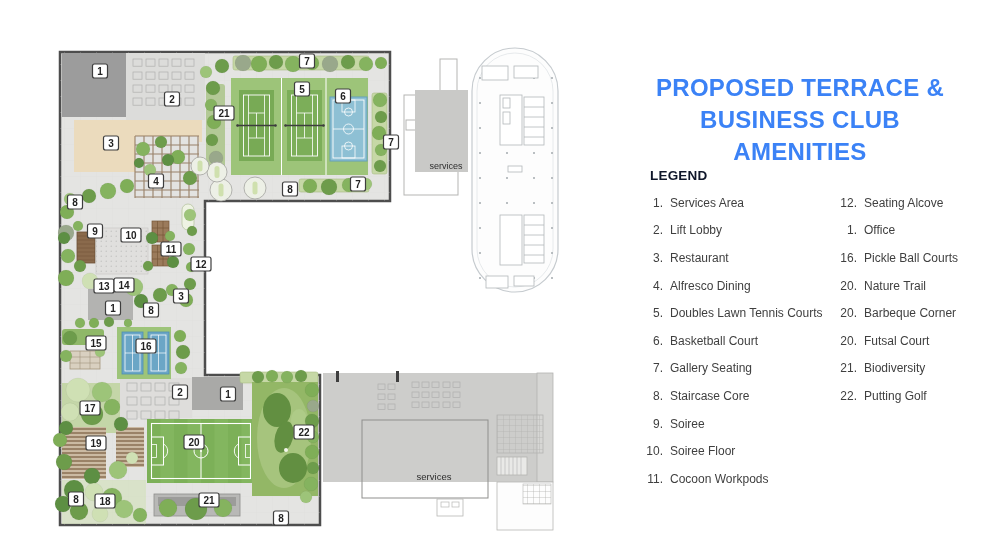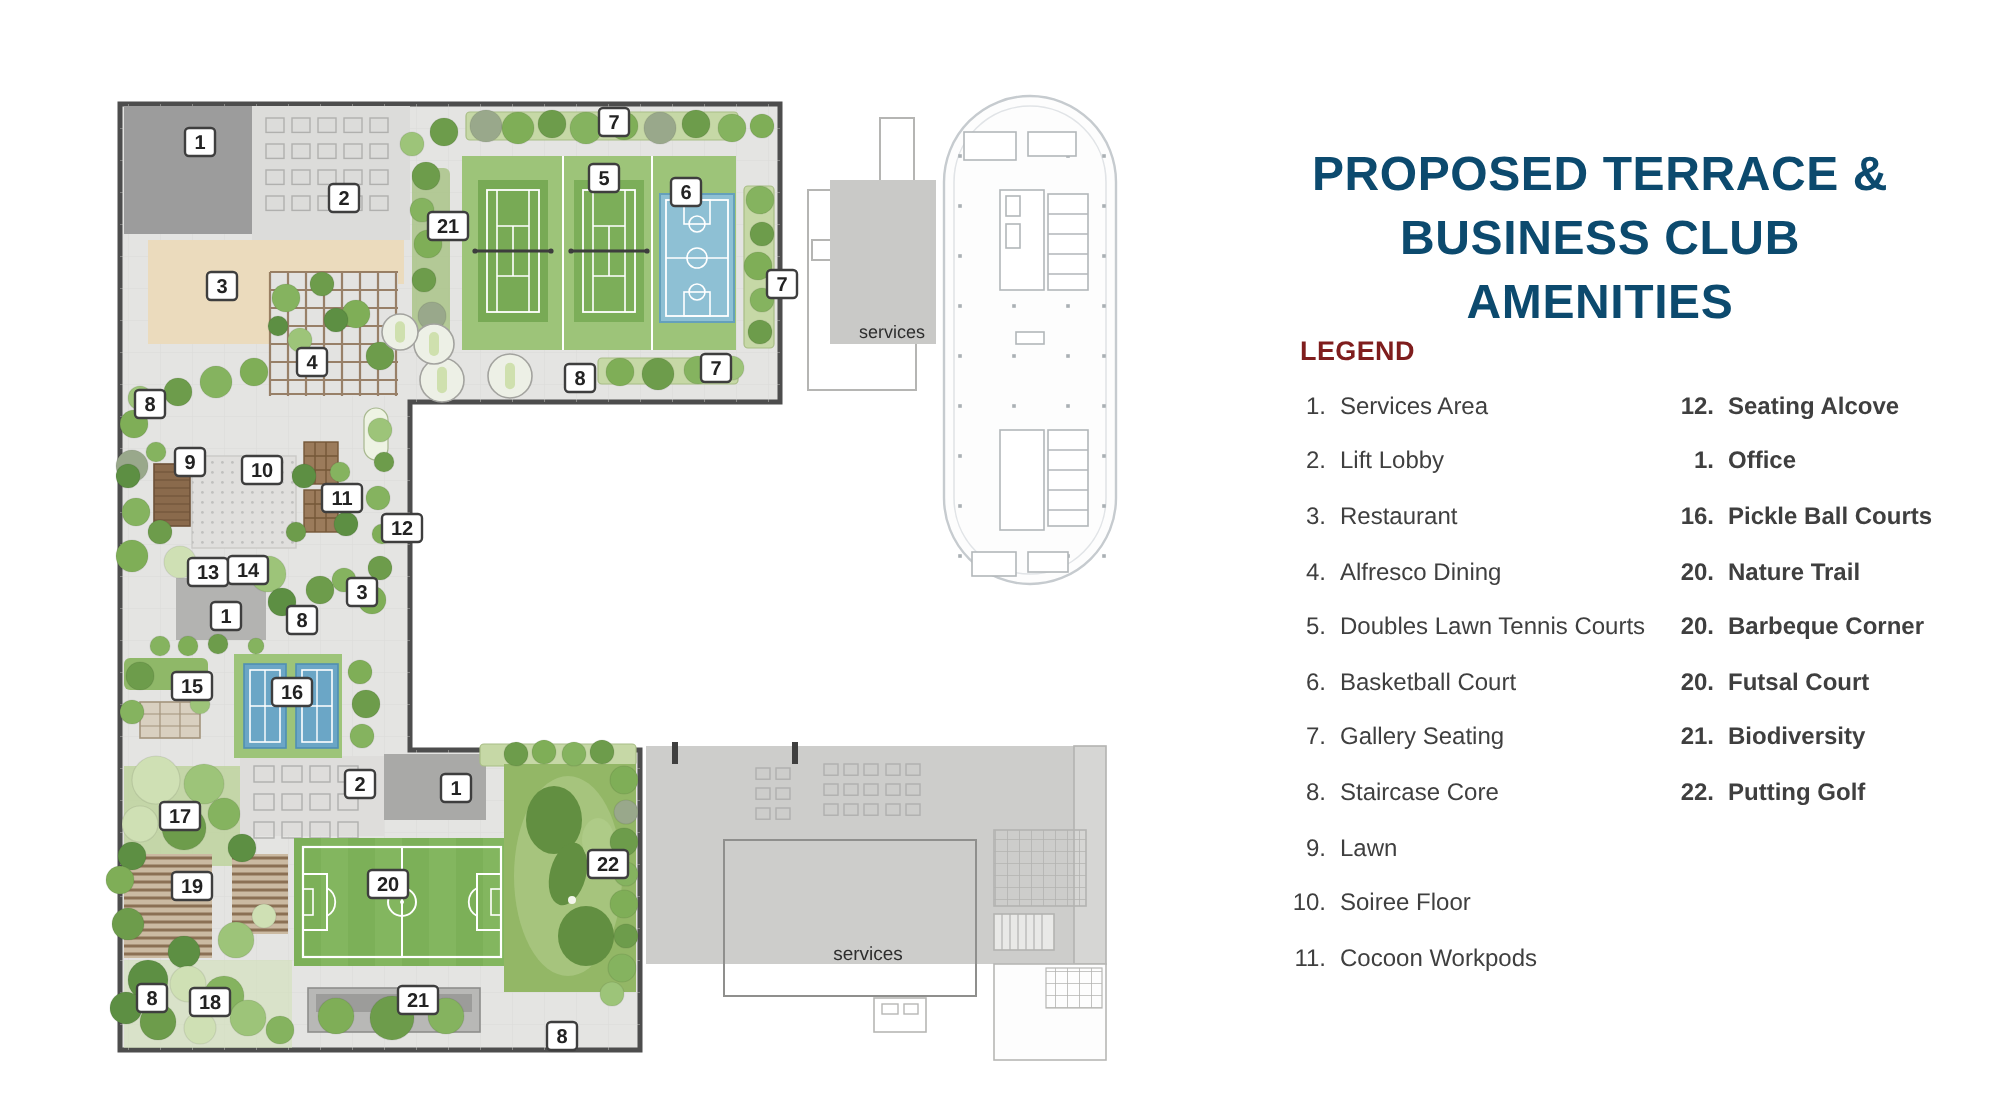--- a/index.html
+++ b/index.html
@@ -2,29 +2,29 @@
 <html><head>
 <meta charset="utf-8">
 <style>
   html,body{margin:0;padding:0;background:#ffffff;}
   body{width:1003px;height:560px;font-family:"Liberation Sans",sans-serif;}
   .canvas{position:relative;width:1003px;height:560px;background:#fff;overflow:hidden;}
   #plan-svg{position:absolute;left:0;top:0;}
   .title-block{
     position:absolute;left:635px;top:72px;width:330px;
     text-align:center;font-size:24px;line-height:32px;font-weight:600;
-    color:#0c4a6e;letter-spacing:0.3px;
+    color:#3b82f6;letter-spacing:0.3px;
   }
   .legend-title{
     position:absolute;left:650px;top:168px;font-size:13.5px;font-weight:700;
-    color:#7f1d1d;letter-spacing:0.2px;
+    color:#0f172a;letter-spacing:0.2px;
   }
   .legend-col{position:absolute;top:189px;}
   .legend-col.col1{left:628px;width:195px;}
-  .legend-col.col2{left:820px;width:183px;font-weight:bold;}
+  .legend-col.col2{left:820px;width:183px;}
   .legend-row{display:flex;align-items:center;height:27.6px;font-size:12px;color:#3f3f3f;}
   .legend-num{width:35px;text-align:right;margin-right:7px;flex:none;color:#3f3f3f;}
   .col2 .legend-num{width:37px;}
   .legend-label{white-space:nowrap;}
   svg text{font-family:"Liberation Sans",sans-serif;}
 </style>
 </head>
 <body>
 
 <div class="canvas">
@@ -604,21 +604,21 @@
         <div class="legend-row">
           <span class="legend-num">7.</span>
           <span class="legend-label">Gallery Seating</span>
         </div>
         <div class="legend-row">
           <span class="legend-num">8.</span>
           <span class="legend-label">Staircase Core</span>
         </div>
         <div class="legend-row">
           <span class="legend-num">9.</span>
-          <span class="legend-label">Lawn</span>
+          <span class="legend-label">Soiree</span>
         </div>
         <div class="legend-row">
           <span class="legend-num">10.</span>
           <span class="legend-label">Soiree Floor</span>
         </div>
         <div class="legend-row">
           <span class="legend-num">11.</span>
           <span class="legend-label">Cocoon Workpods</span>
         </div>
       </div>

